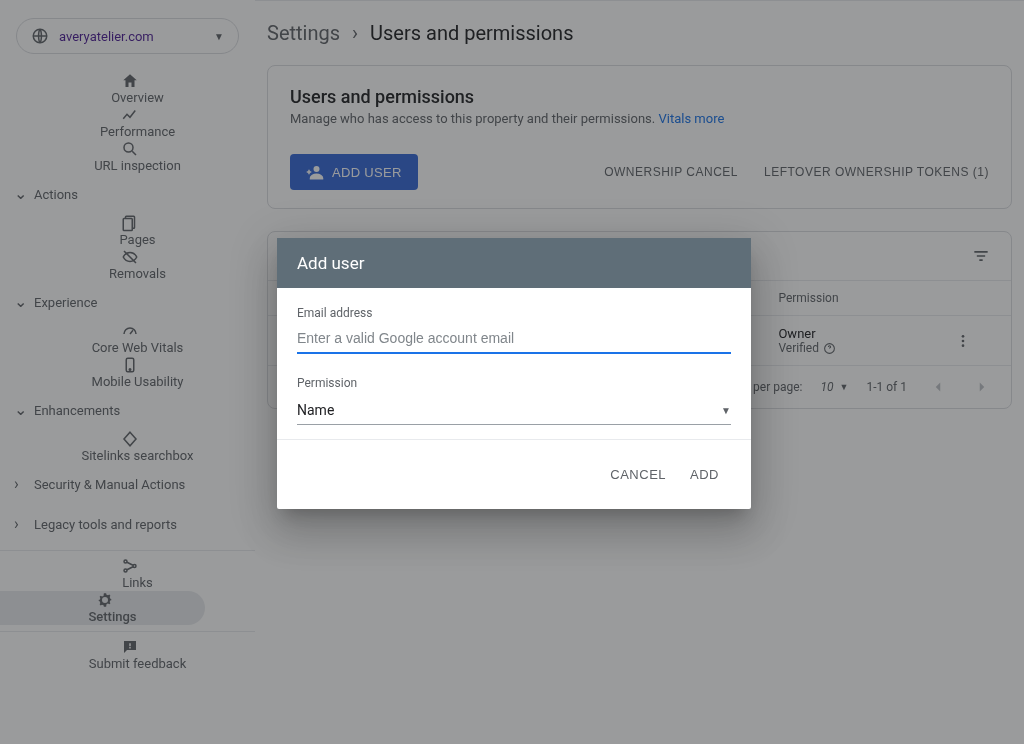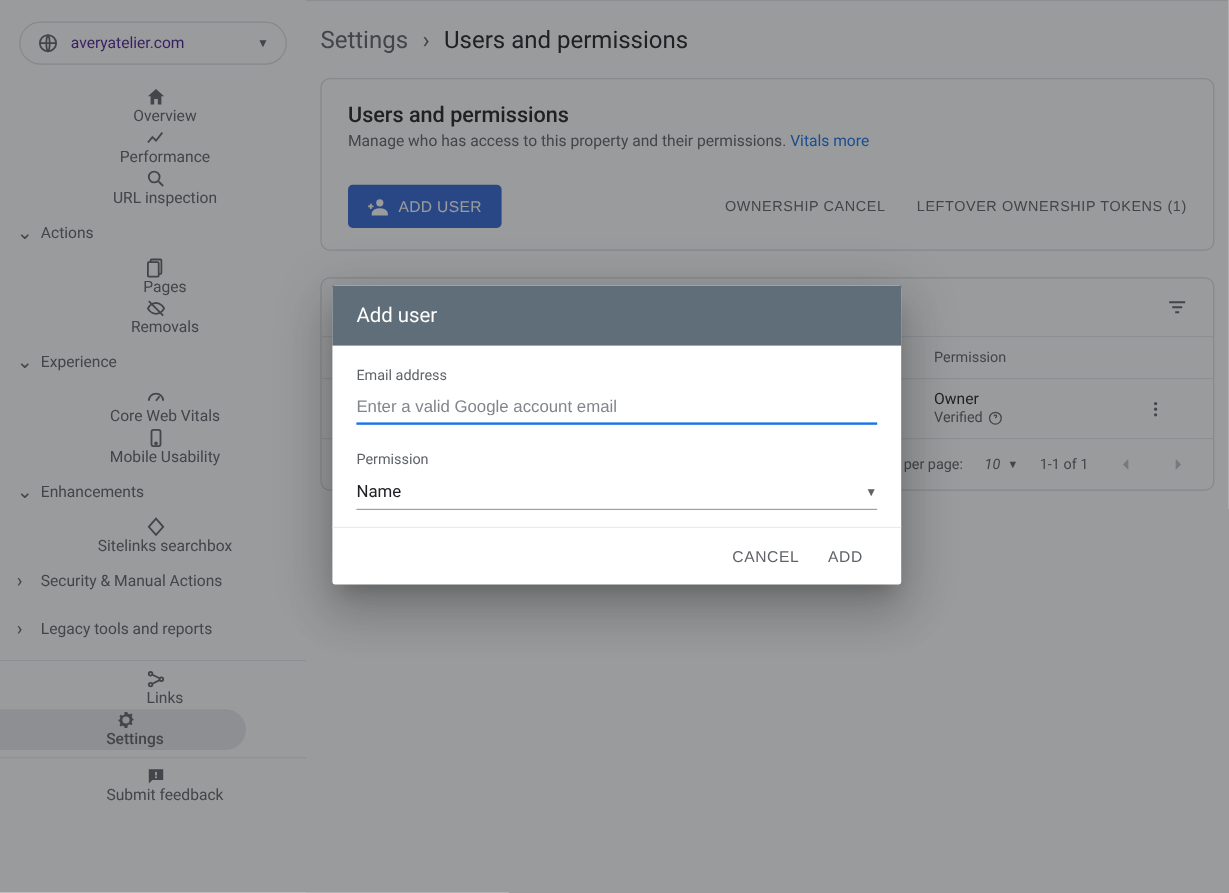--- a/index.html
+++ b/index.html
@@ -64,21 +64,21 @@
 .dialog { position: absolute; left: 277px; top: 238px; width: 474px; background: #fff; border-radius: 2px; box-shadow: 0 11px 15px -7px rgba(0,0,0,0.2), 0 24px 38px 3px rgba(0,0,0,0.14), 0 9px 46px 8px rgba(0,0,0,0.12); }
 .dialog-header { background: #5f6e78; color: #fff; height: 50px; display: flex; align-items: center; padding: 0 20px; font-size: 17px; font-weight: 400; }
 .dialog-body { padding: 18px 20px 14px 20px; }
 .field-label { font-size: 12px; color: #5f6368; margin-bottom: 6px; }
 .text-input { width: 100%; border: none; border-bottom: 2px solid #1a73e8; font-size: 14px; padding: 4px 0 6px 0; outline: none; background: transparent; }
 .text-input::placeholder { color: #80868b; }
 .field-gap { height: 22px; }
 .select-field { display: flex; align-items: center; border-bottom: 1px solid #9aa0a6; padding: 6px 0; cursor: pointer; }
 .select-field .sel-val { flex: 1; font-size: 14px; }
 .select-field .sel-caret { color: #5f6368; font-size: 10px; }
-.dialog-footer { border-top: 1px solid #e8eaed; height: 48px; display: flex; justify-content: flex-end; align-items: center; padding-right: 20px; }
+.dialog-footer { border-top: 1px solid #e8eaed; height: 70px; display: flex; justify-content: flex-end; align-items: center; padding-right: 20px; }
 .dialog-footer button { background: none; border: none; font-size: 13px; font-weight: 500; letter-spacing: 0.5px; color: #5f6368; cursor: pointer; padding: 8px 12px; }
 
 svg { display: block; }
 </style>
 </head>
 <body>
 
 <div class="sidebar">
   <div class="property-selector">
     <span class="globe">

